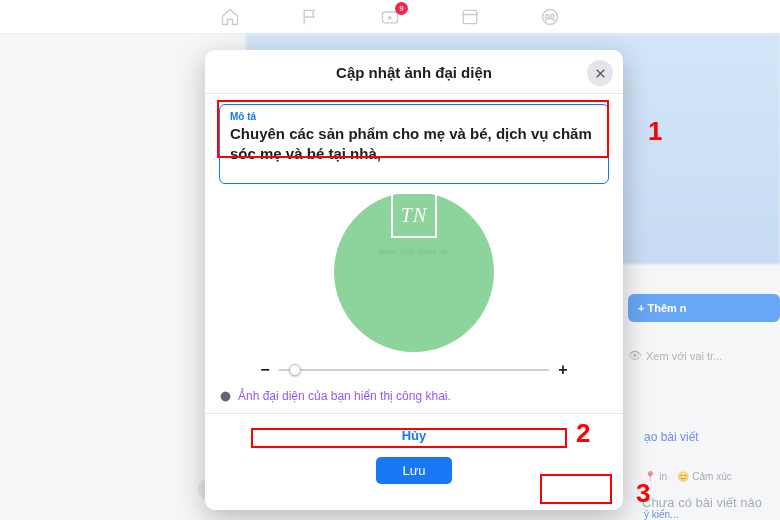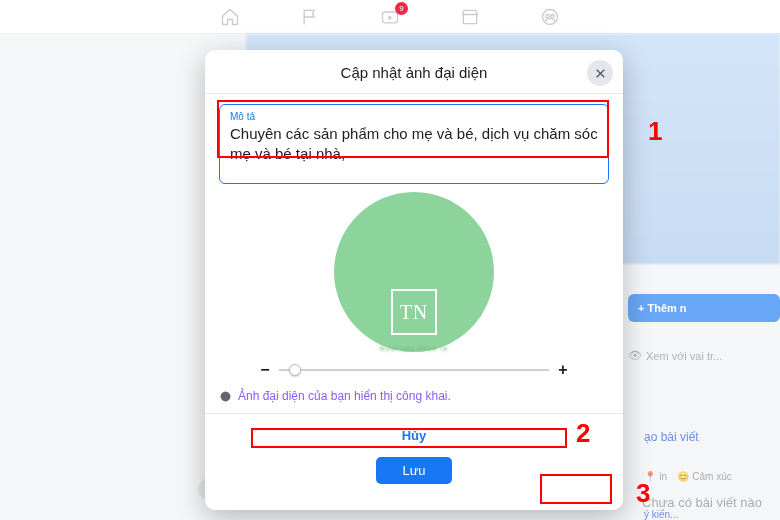--- a/index.html
+++ b/index.html
@@ -23,32 +23,32 @@
 
   .leftuser { position: absolute; left: 198px; bottom: 20px; display:flex; align-items:center; gap:6px; filter: blur(0.4px); }
   .leftuser .av { width:22px; height:22px; border-radius:50%; background:#d8dade; display:inline-block;}
   .leftuser .nm { font-size:12px; color:#1c1e21; font-weight:600;}
   .leftuser .tag { font-size:9px; background:#31a24c; color:#fff; border-radius:3px; padding:1px 4px;}
 
   
   .overlay { position: absolute; inset: 34px 0 0 0; background: rgba(255,255,255,0.35); }
   .modal { position: absolute; left: 205px; top: 50px; width: 418px; height: 460px; background: #fff; border-radius: 10px; box-shadow: 0 8px 28px rgba(0,0,0,.25); display: flex; flex-direction: column; }
   .modal-header { position: relative; text-align: center; padding: 14px 0 12px; border-bottom: 1px solid #e6e8eb; }
-  .modal-title { font-size: 15px; font-weight: 400; color: #1c1e21; }
+  .modal-title { font-size: 15px; font-weight: 700; color: #1c1e21; }
   .close-btn { position: absolute; right: 10px; top: 10px; width: 26px; height: 26px; border-radius: 50%; background: #e4e6eb; display:flex; align-items:center; justify-content:center; cursor:pointer; }
   .close-btn svg { width:13px; height:13px; stroke:#555; stroke-width:2.4; }
 
   .modal-body { flex: 1; padding: 10px 14px 0; display:flex; flex-direction:column; }
-  .desc-box { border: 1px solid #1877f2; border-radius: 6px; padding: 6px 10px 18px; position: relative; }
+  .desc-box { border: 1px solid #1877f2; border-radius: 6px; padding: 6px 10px 18px; position: relative; font-weight: bold; }
   .desc-label { font-size: 10px; color: #1877f2; display:block; margin-bottom:2px; }
   .desc-input { width: 100%; border: none; outline: none; font-size: 15px; color: #1c1e21; line-height: 1.35; resize:none; font-family:inherit; }
   .redbox1 { position: absolute; border: 2px solid #ff0000; pointer-events: none; }
 
   .preview { flex:1; display:flex; align-items:center; justify-content:center; }
-  .circle { width: 160px; height: 160px; border-radius: 50%; background: #8dd49c; display:flex; flex-direction:column; align-items:center; justify-content:flex-end; }
+  .circle { width: 160px; height: 160px; border-radius: 50%; background: #8dd49c; display:flex; flex-direction:column; align-items:center; justify-content:flex-start;font-style:italic; }
   .tn-box { width: 46px; height: 46px; border: 2px solid #fff; display:flex; align-items:center; justify-content:center; }
   .tn-text { font-family: Georgia, 'Times New Roman', serif; font-size: 20px; color:#fff; letter-spacing:1px; }
   .tn-sub { font-size:7px; color:#67b277; margin-top:10px; filter:blur(1.2px); letter-spacing:1px; }
 
   .slider-row { display:flex; align-items:center; gap:8px; padding: 0 40px 4px; position:relative; }
   .slider-sign { font-size: 16px; color:#1c1e21; font-weight:700; width:12px; text-align:center; user-select:none; cursor:pointer;}
   .slider { flex:1; position:relative; height: 14px; }
   .slider-track { position:absolute; left:0; right:0; top:50%; height:2px; background:#ccd0d5; transform:translateY(-50%); }
   .slider-thumb { position:absolute; top:50%; left:6%; width:12px; height:12px; border-radius:50%; background:#fff; border:1px solid #bbb; transform:translate(-50%,-50%); box-shadow:0 1px 2px rgba(0,0,0,.2); }
 

